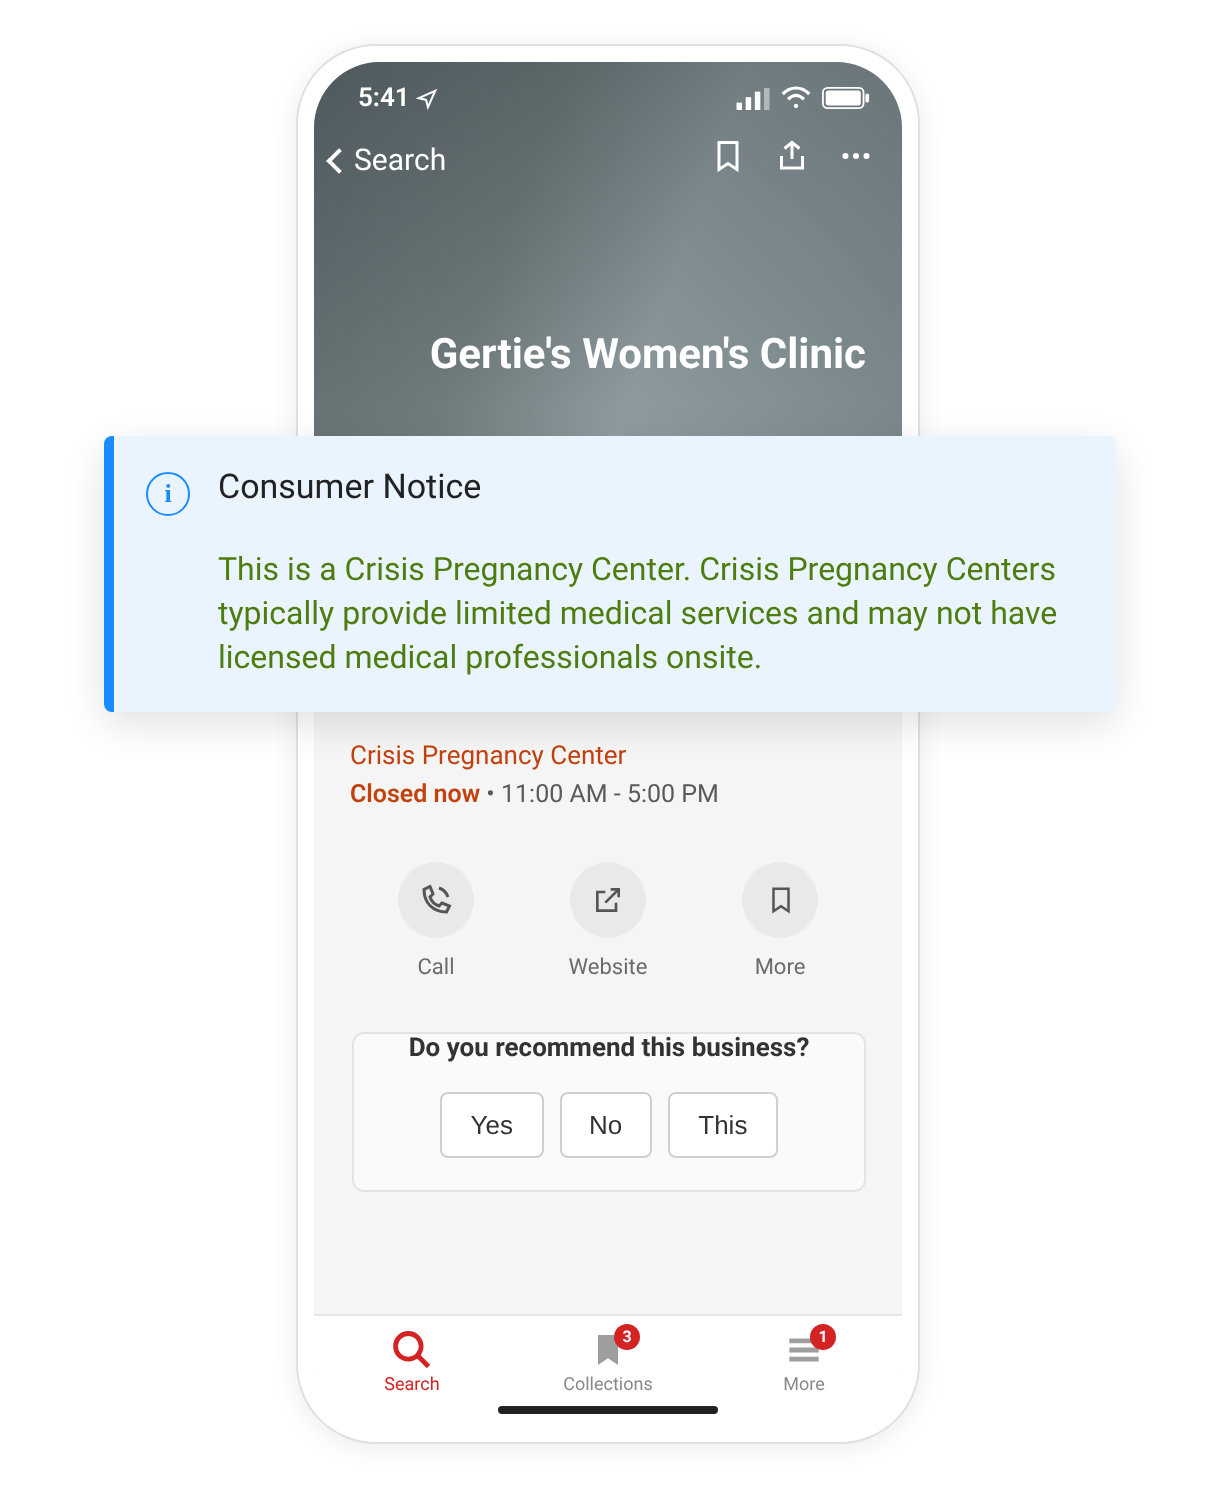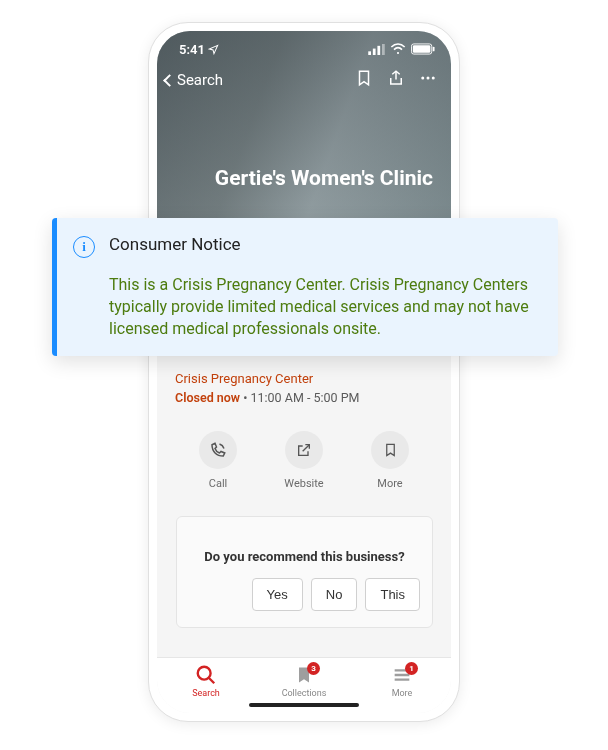--- a/index.html
+++ b/index.html
@@ -90,25 +90,25 @@
       width:38px; height:38px; border-radius:50%;
       background:#e9e9e9;
       display:flex; align-items:center; justify-content:center;
     }
 
     .recommend {
       margin: 16px 0 0 1px;
       border:1px solid #e4e4e4;
       border-radius:6px;
       background:#fafafa;
-      padding: 32px 12px 16px;
+      padding: 0 12px 16px;
       text-align:center;
     }
     .recommend-q { font-size:13px; font-weight:700; color:#333; margin-bottom:14px; }
-    .rec-btns { display:flex; justify-content:flex-end; gap:8px; }
+    .rec-btns { display:flex; justify-content:center; gap:8px; }
     .rec-btn {
       border:1px solid #d0d0d0;
       background:#fff;
       border-radius:4px;
       padding:8px 14px;
       font-size:13px;
       color:#333;
     }
 
     .tabbar {

